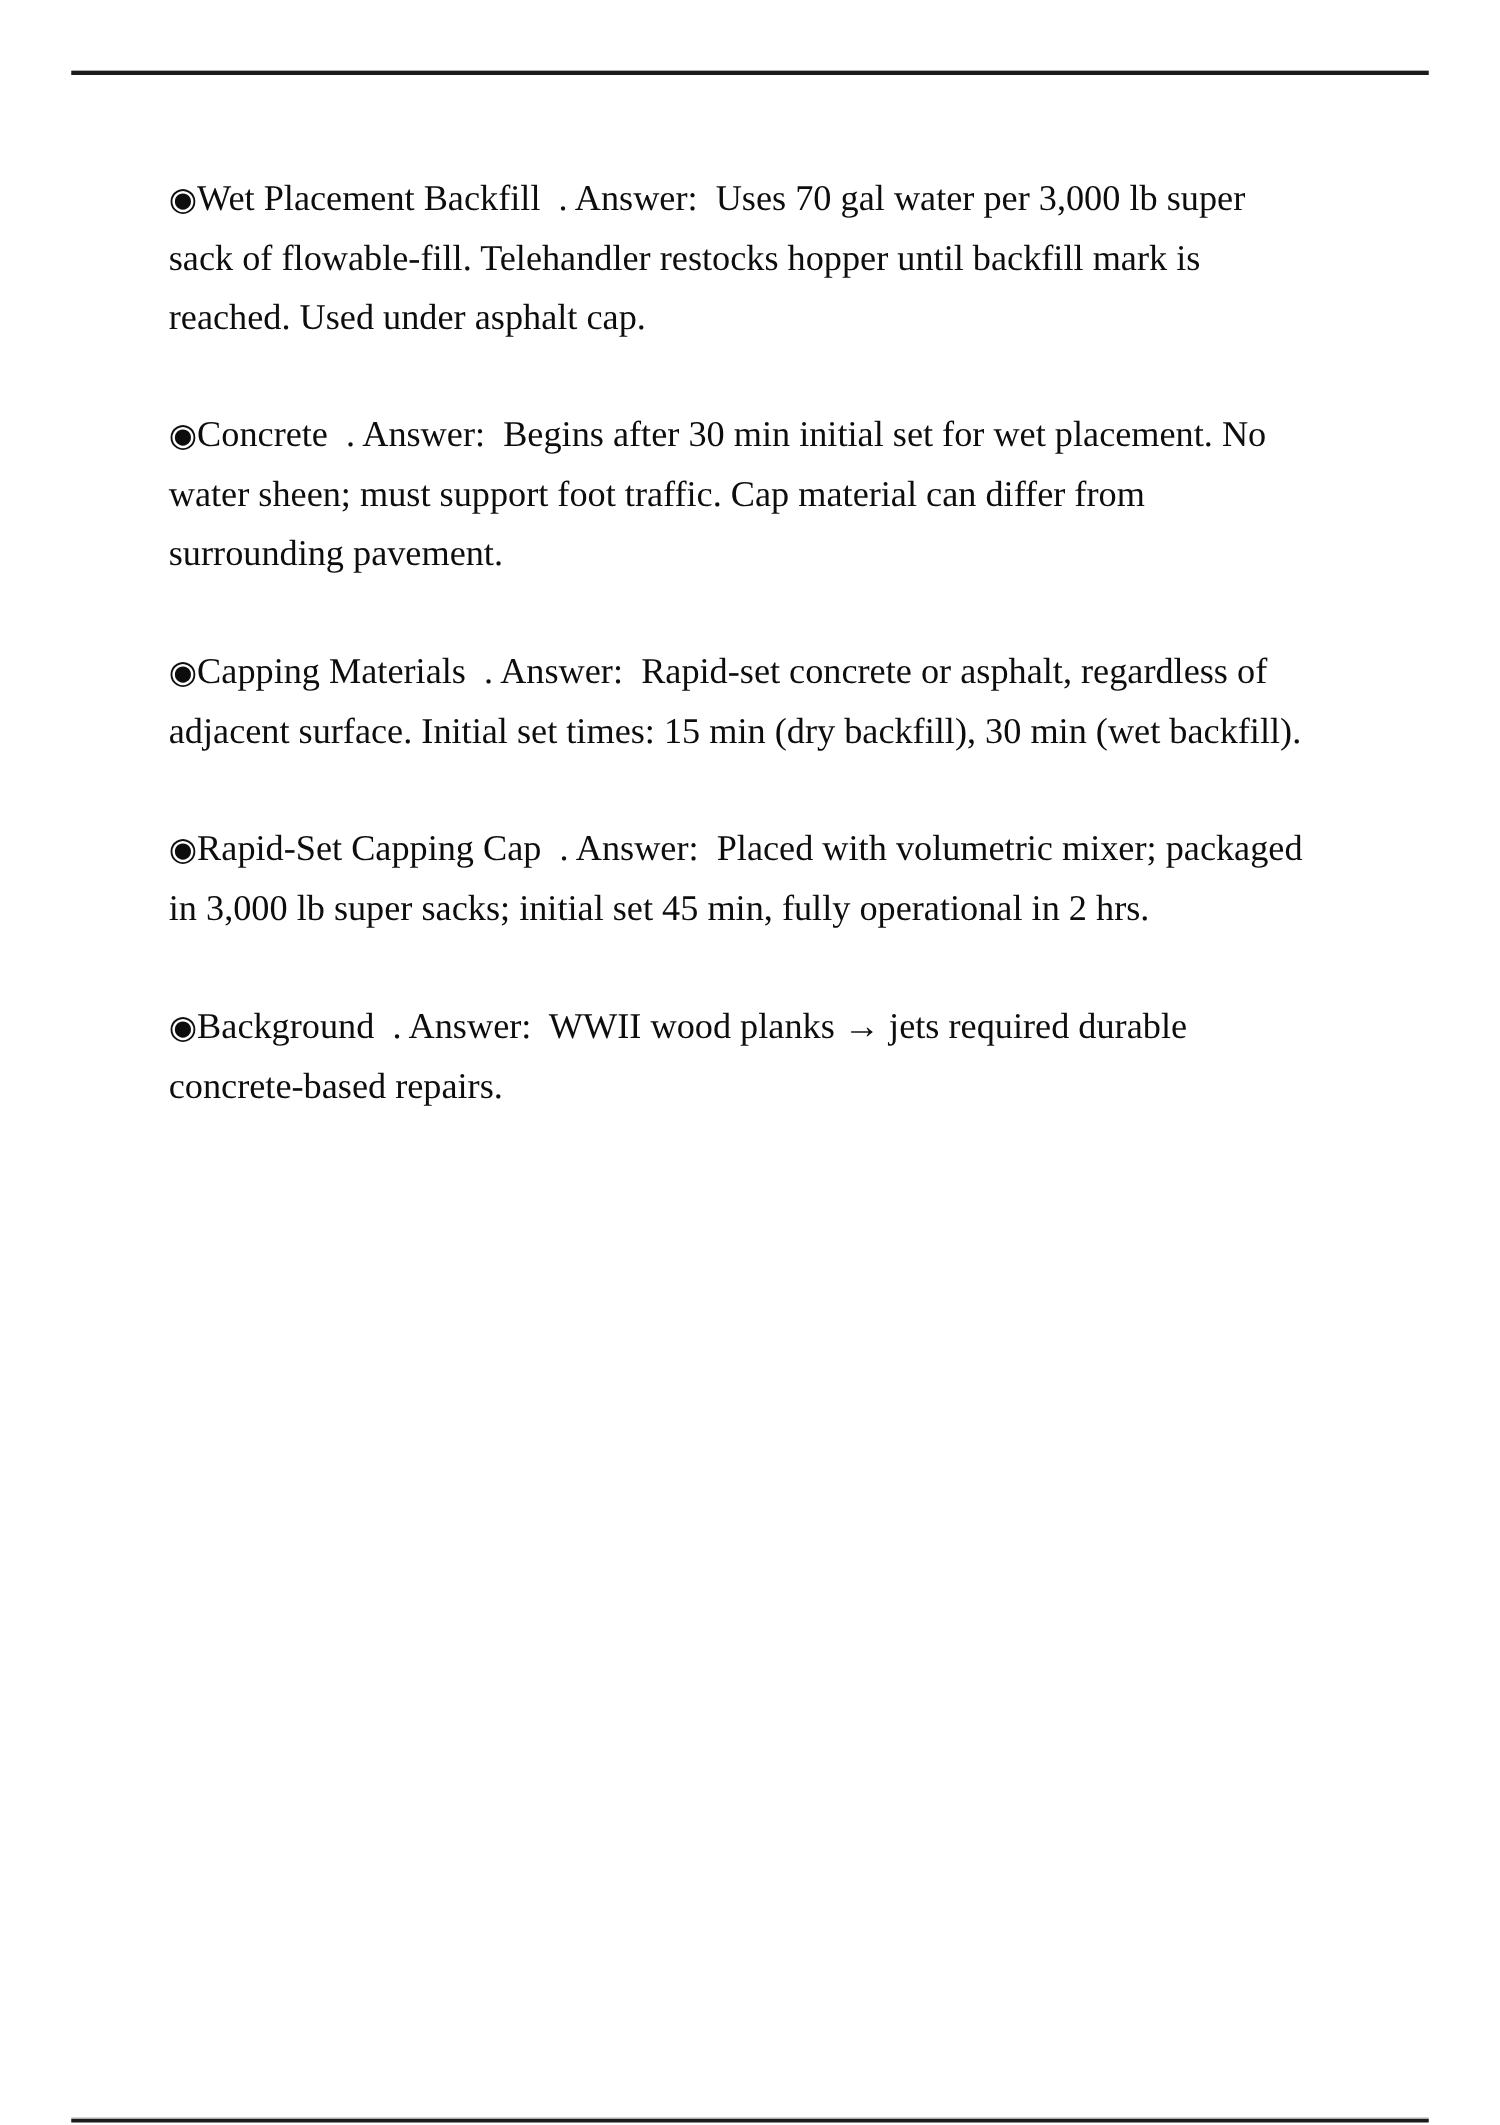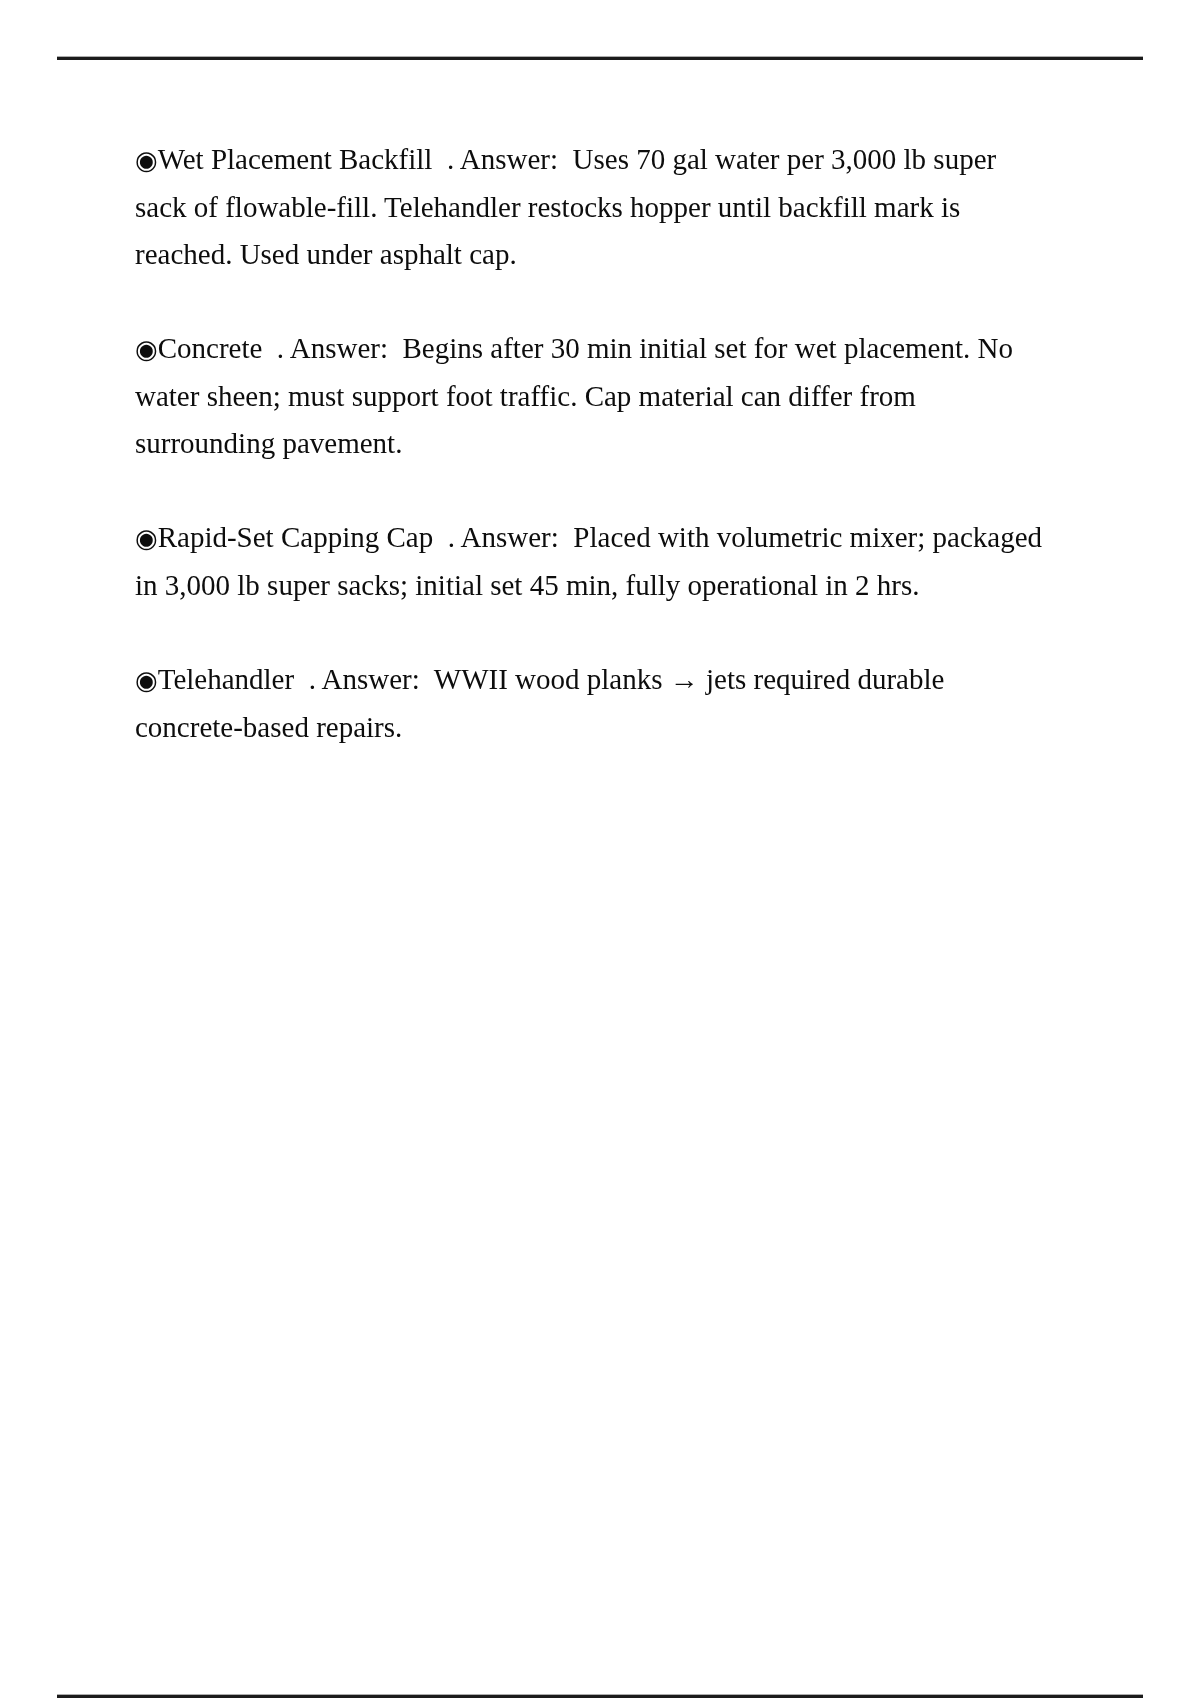--- a/index.html
+++ b/index.html
@@ -80,22 +80,23 @@
 
   <div class="rule rule-top"></div>
 
 
   <div class="content">
 
     <p class="qa-item"><span class="bullet">◉</span><span class="qa-term">Wet Placement Backfill</span><span class="qa-sep">  . Answer:  </span><span class="qa-answer">Uses 70 gal water per 3,000 lb super sack of flowable-fill. Telehandler restocks hopper until backfill mark is reached. Used under asphalt cap.</span></p>
 
     <p class="qa-item"><span class="bullet">◉</span><span class="qa-term">Concrete</span><span class="qa-sep">  . Answer:  </span><span class="qa-answer">Begins after 30 min initial set for wet placement. No water sheen; must support foot traffic. Cap material can differ from surrounding pavement.</span></p>
 
+    <p class="qa-item"><span class="bullet">◉</span><span class="qa-term">Capping Materials</span><span class="qa-sep">  . Answer:  </span><span class="qa-answer">Rapid-set concrete or asphalt, regardless of adjacent surface. Initial set times: 15 min (dry backfill), 30 min (wet backfill).</span></p>
 
     <p class="qa-item"><span class="bullet">◉</span><span class="qa-term">Rapid-Set Capping Cap</span><span class="qa-sep">  . Answer:  </span><span class="qa-answer">Placed with volumetric mixer; packaged in 3,000 lb super sacks; initial set 45 min, fully operational in 2 hrs.</span></p>
 
-    <p class="qa-item"><span class="bullet">◉</span><span class="qa-term">Telehandler</span><span class="qa-sep">  . Answer:  </span><span class="qa-answer">WWII wood planks → jets required durable concrete-based repairs.</span></p>
+    <p class="qa-item"><span class="bullet">◉</span><span class="qa-term">Background</span><span class="qa-sep">  . Answer:  </span><span class="qa-answer">WWII wood planks → jets required durable concrete-based repairs.</span></p>
 
   </div>
 
   <div class="rule rule-bottom"></div>
 
 </div>
 
 </body></html>

